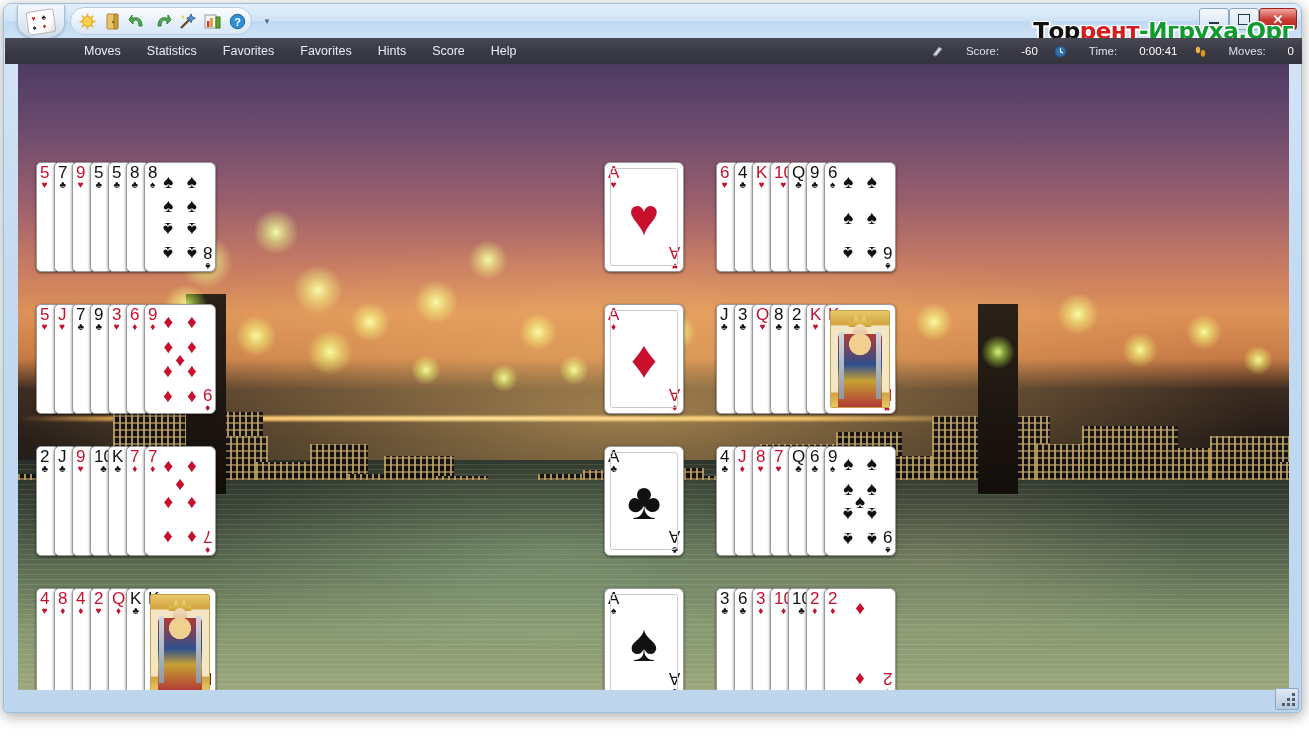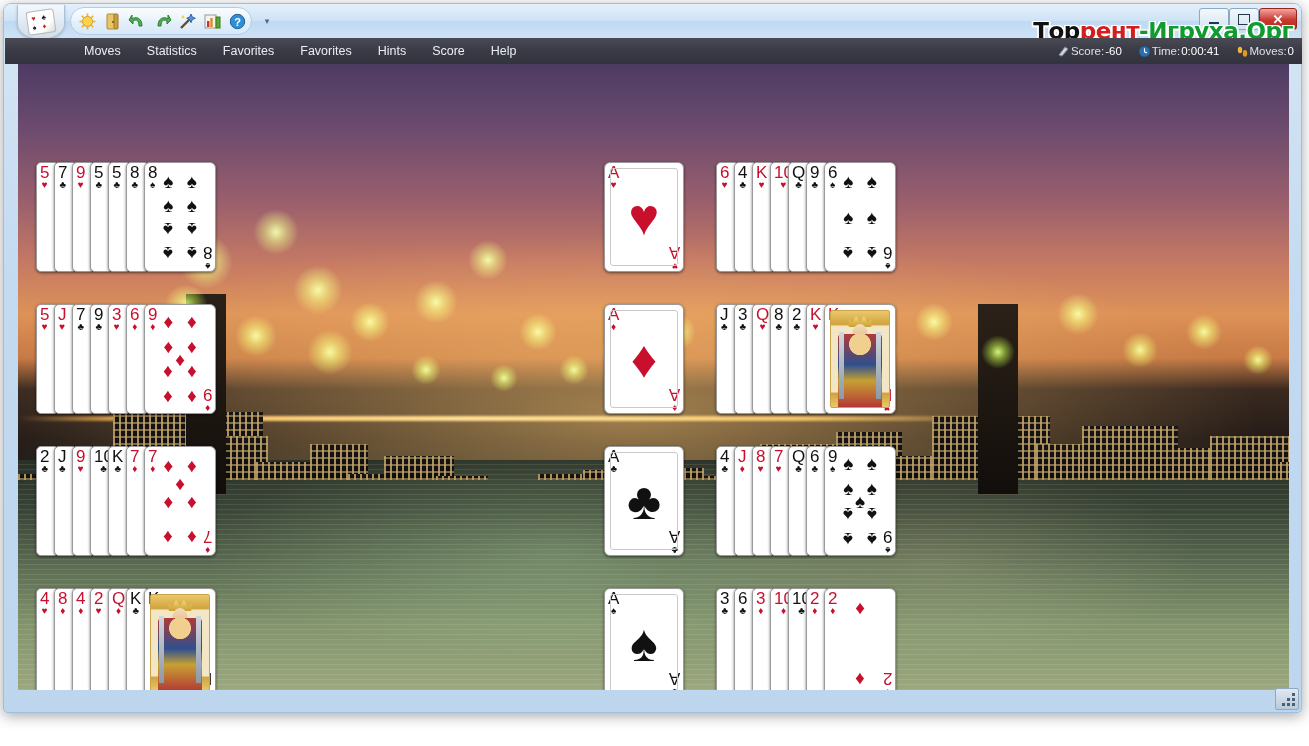--- a/index.html
+++ b/index.html
@@ -78,21 +78,21 @@
     display:flex;align-items:center;
   }
   #menu-items{display:flex;align-items:center;padding-left:66px;gap:0;}
   .menu-item{
     color:#e9eef4;font-size:12.5px;padding:4px 13px;white-space:nowrap;
   }
   #status-right{
     position:absolute;right:8px;top:0;height:26px;display:flex;align-items:center;gap:16px;
     color:#e3e9f0;font-size:11.5px;
   }
-  .stat{display:flex;align-items:center;gap:1px;white-space:nowrap;}
+  .stat{display:flex;align-items:center;gap:22px;white-space:nowrap;}
   .stat .ico{width:13px;height:13px;position:relative;display:inline-block;}
   .stat .lbl{opacity:.95;}
   .stat .val{color:#fff;}
 
   
   #board{
     position:absolute;left:14px;top:60px;width:1271px;height:626px;
     overflow:hidden;background:#1a1320;
   }
   

